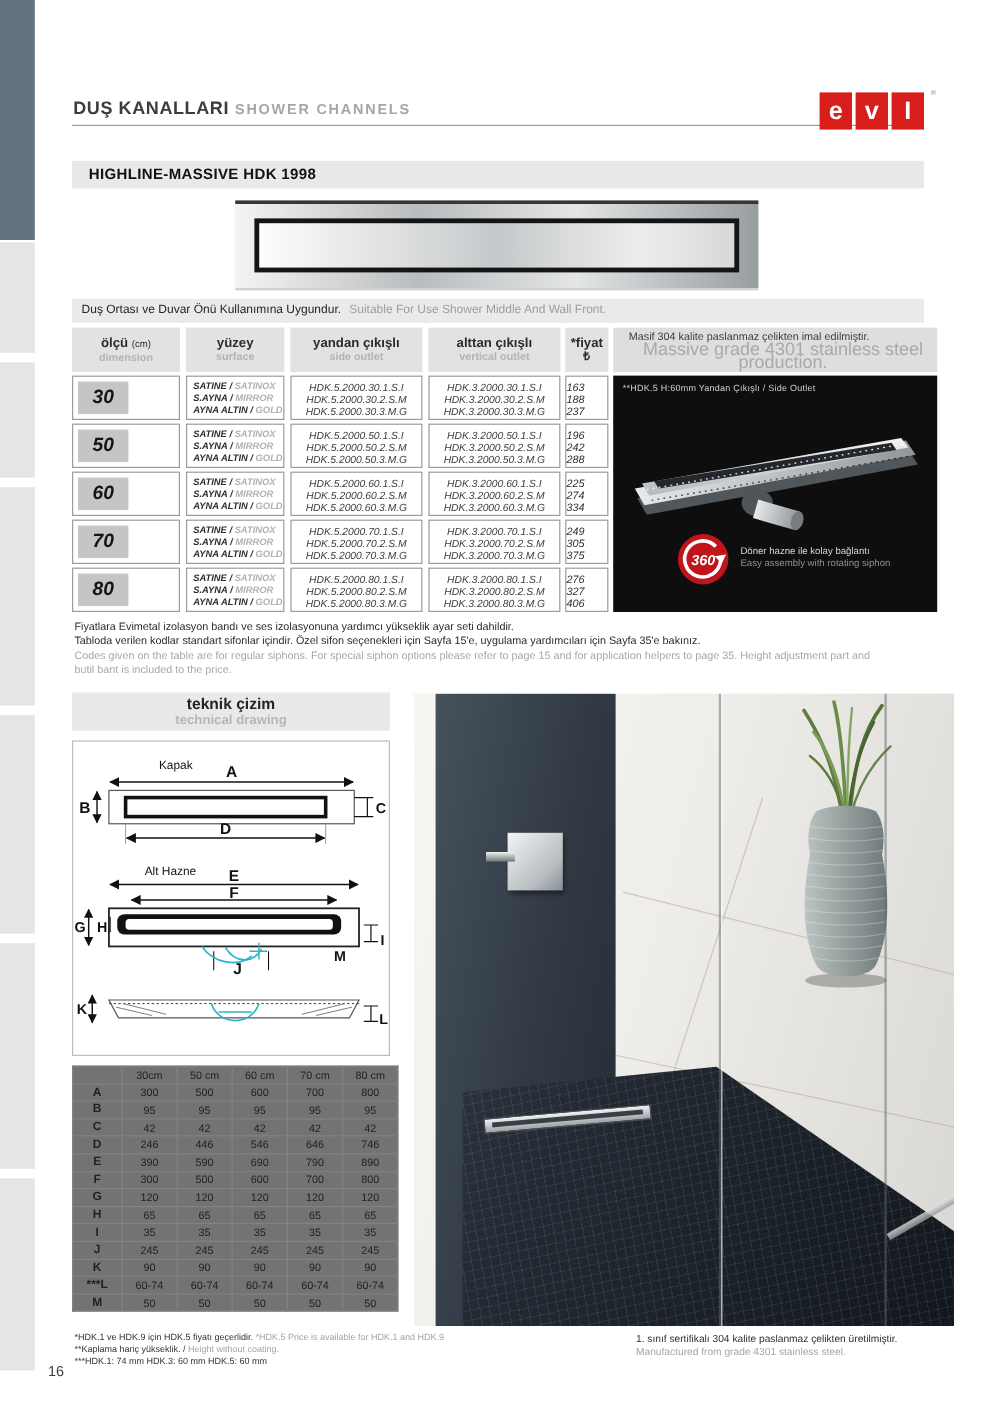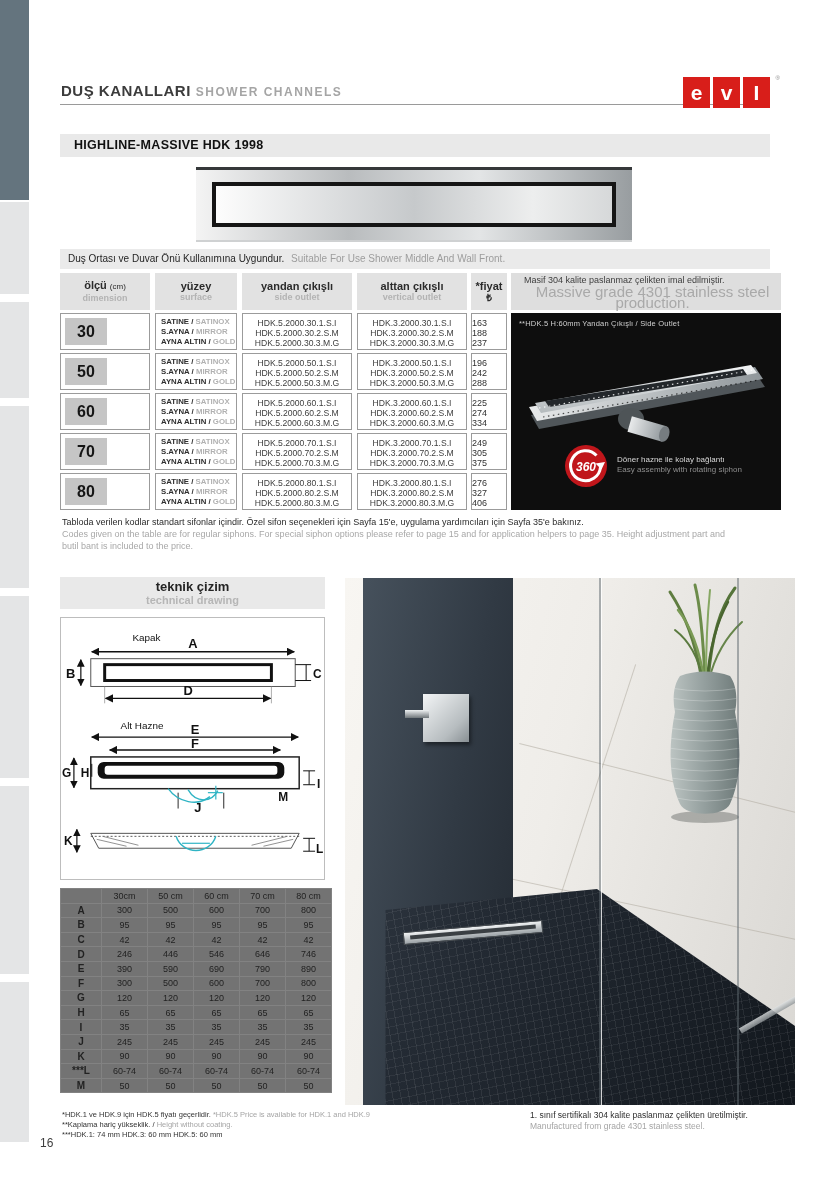--- a/index.html
+++ b/index.html
@@ -41,21 +41,21 @@
          display:flex;flex-direction:column;align-items:center;justify-content:center;text-align:center;}
   .h-tr{font-size:11px;font-weight:bold;color:#2b2b2b;line-height:12px;}
   .h-unit{font-size:8px;font-weight:normal;color:#2b2b2b;}
   .h-en{font-size:9px;font-weight:bold;color:#b3b3b3;line-height:11px;}
   .hnote{align-items:flex-start;padding-left:13px;background:#dedede;}
   .hnote .n-tr{font-size:9px;color:#3e3e3e;line-height:11px;}
   .hnote .n-en{font-size:15px;color:#a9a9a9;line-height:11px;}
 
   
   #product-rows{position:absolute;left:60px;top:313px;width:447px;height:197px;}
-  .prow{position:absolute;left:0;width:447px;height:37px;}
+  .prow{position:absolute;left:0;width:447px;height:37px;font-style:italic;}
   .pcell{position:absolute;top:0;height:37px;background:#fff;border:1px solid #9b9b9b;box-sizing:border-box;}
   .size-cell{left:0;width:90px;}
   .size-badge{position:absolute;left:4px;top:4px;width:42px;height:27px;background:#c5c5c5;
               font-weight:bold;font-size:16px;color:#151515;display:flex;align-items:center;justify-content:center;}
   .surf-cell{left:95px;width:82px;padding:3px 0 0 5px;}
   .sline{font-size:7.8px;line-height:10px;white-space:nowrap;}
   .sline .dk{color:#2f2f2f;font-weight:bold;}
   .sline .lt{color:#b2b2b2;font-weight:bold;}
   .code-cell{padding-top:3.5px;}
   .code-cell.side{left:182px;width:110px;}
@@ -350,20 +350,21 @@
       <polygon points="38.5,26.5 32.5,20.5 42,19" fill="#fff"></polygon>
       <text x="23" y="27.5" text-anchor="middle" font-size="12" font-weight="bold" font-style="italic" fill="#fff">360</text>
     </svg>
     <div class="pc-text">
       <div class="t1">Döner hazne ile kolay bağlantı</div>
       <div class="t2">Easy assembly with rotating siphon</div>
     </div>
   </div>
 
   <div class="notes">
+    <div class="nd">Fiyatlara Evimetal izolasyon bandı ve ses izolasyonuna yardımcı yükseklik ayar seti dahildir.</div>
     <div class="nd">Tabloda verilen kodlar standart sifonlar içindir. Özel sifon seçenekleri için Sayfa 15'e, uygulama yardımcıları için Sayfa 35'e bakınız.</div>
     <div class="ng">Codes given on the table are for regular siphons. For special siphon options please refer to page 15 and for application helpers to page 35. Height adjustment part and</div>
     <div class="ng">butil bant is included to the price.</div>
   </div>
 
   <div class="tech-head">
     <div class="tr">teknik çizim</div>
     <div class="en">technical drawing</div>
   </div>
   <div class="tech-box">

